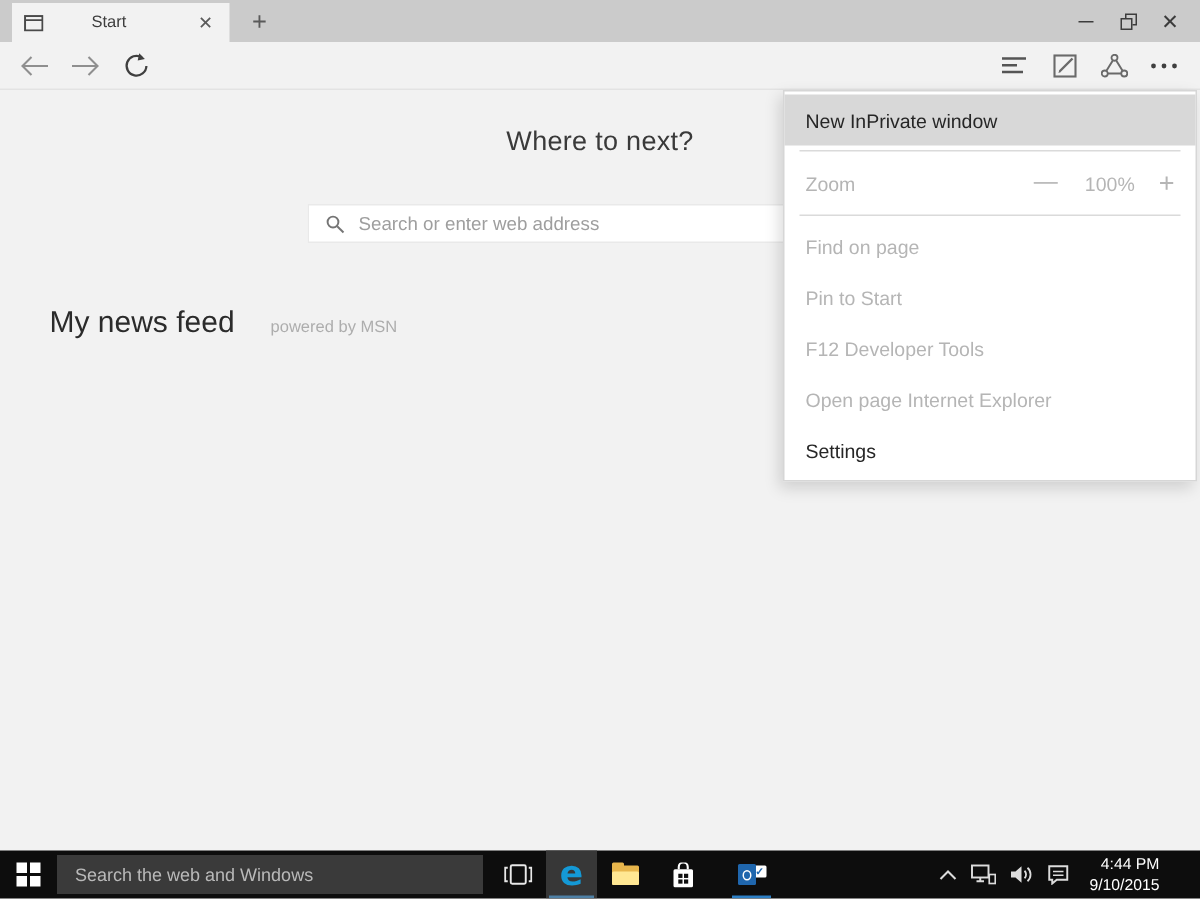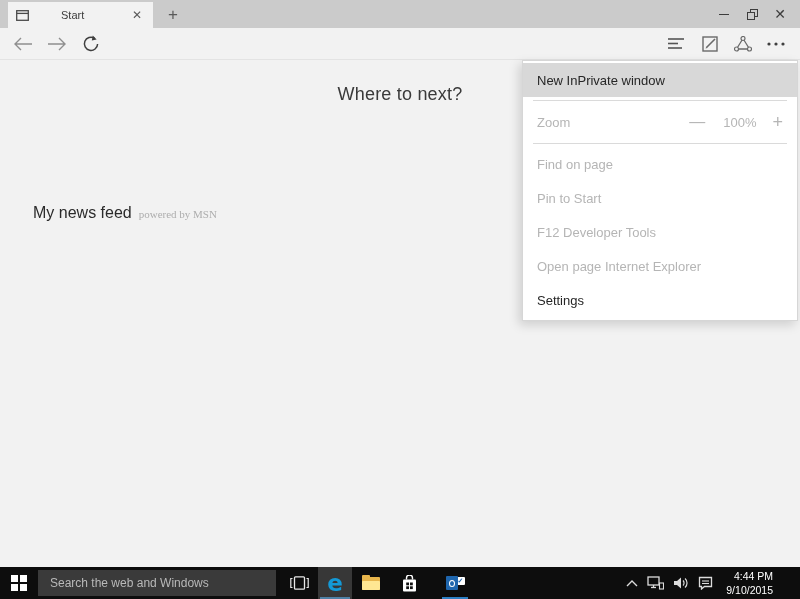--- a/index.html
+++ b/index.html
@@ -32,22 +32,22 @@
 
   
   .page-heading { position:absolute; top:84px; left:0; width:100%; text-align:center;
                   font-size:18px; font-weight:300; color:#3a3a3a; letter-spacing:.2px; }
   .searchbox { position:absolute; left:205px; top:136px; width:390px; height:26px; background:#fff;
                border:1px solid #e9e9e9; display:flex; align-items:center; padding-left:11px; }
   .searchbox input { border:none; outline:none; flex:1; font-size:12.5px; color:#333;
                      margin-left:9px; background:transparent; font-family:"Liberation Sans", sans-serif;}
   .searchbox input::placeholder { color:#9e9e9e; }
   .newsfeed { position:absolute; left:33px; top:204px; display:flex; align-items:baseline; }
-  .news-title { font-size:16px; color:#2b2b2b;text-align:center; }
-  .news-sub { font-size:11px; color:#adadad; margin-left:7px;font-family:Liberation Serif, serif; }
+  .news-title { font-size:20px; color:#2b2b2b;text-align:center; }
+  .news-sub { font-size:11px; color:#adadad; margin-left:24px; }
 
   
   .menu { position:absolute; top:60px; right:2px; width:276px; background:#fff;
           border:1px solid #d6d6d6; box-shadow:-3px 4px 10px rgba(0,0,0,.15); padding:2px 0 3px;
           z-index:20; }
   .menu-item { height:34px; display:flex; align-items:center; padding:0 14px; font-size:13px; color:#262626; }
   .menu-item.selected { background:#d8d8d8; }
   .menu-item.disabled { color:#b5b5b5; }
   .menu-sep { height:1px; background:#dadada; margin:3px 10px; }
   .zoom-row { height:36px; }
@@ -55,21 +55,21 @@
   .zoom-minus { font-size:16px; color:#b5b5b5; margin-right:18px; font-weight:300; }
   .zoom-value { font-size:13px; color:#b5b5b5; margin-right:16px; }
   .zoom-plus { font-size:18px; color:#b5b5b5; font-weight:300; }
 
   
   .taskbar { position:absolute; bottom:0; left:0; right:0; height:32px; background:#0d0d0d;
              display:flex; align-items:center; }
   .tb-start { width:38px; height:32px; display:flex; align-items:center; justify-content:center; }
   .win-logo { display:grid; grid-template-columns:7px 7px; grid-template-rows:7px 7px; gap:1.5px; }
   .win-logo div { background:#fff; }
-  .tb-search { width:238px; height:26px; background:#3a3a3a; display:flex; align-items:center;
+  .tb-search { width:284px; height:26px; background:#3a3a3a; display:flex; align-items:center;
                padding-left:12px; font-size:12px; color:#b9b9b9; }
   .tb-cell { width:30px; height:32px; display:flex; align-items:center; justify-content:center;
              position:relative; margin-left:4px; }
   .tb-cell.active { background:#373737; width:34px; }
   .underline { position:absolute; bottom:0; left:2px; right:2px; height:2px; background:#4e80a5; }
   .underline.bright { background:#2d7fc4; }
   .edge-e { font-size:23px; font-weight:bold; color:#1499d6; line-height:1; font-family:"DejaVu Sans", sans-serif; }
   .folder-icon { position:relative; width:18px; height:13px; }
   .folder-back { position:absolute; inset:0; background:#e8b64c; border-radius:1px; }
   .folder-tab { position:absolute; left:0; top:-2px; width:8px; height:4px; background:#e8b64c; border-radius:1px 1px 0 0; }
@@ -162,20 +162,27 @@
           <circle cx="2" cy="2" r="1.6" fill="#3f3f3f"></circle>
           <circle cx="9" cy="2" r="1.6" fill="#3f3f3f"></circle>
           <circle cx="16" cy="2" r="1.6" fill="#3f3f3f"></circle>
         </svg>
       </div>
     </div>
   </div>
 
   <div class="page-heading">Where to next?</div>
 
+  <div class="searchbox">
+    <svg width="13" height="13" viewBox="0 0 13 13">
+      <circle cx="5" cy="5" r="3.6" fill="none" stroke="#757575" stroke-width="1.3"></circle>
+      <line x1="7.8" y1="7.8" x2="12" y2="12" stroke="#757575" stroke-width="1.3"></line>
+    </svg>
+    <input type="text" placeholder="Search or enter web address" style="">
+  </div>
 
   <div class="newsfeed">
     <span class="news-title">My news feed</span>
     <span class="news-sub">powered by MSN</span>
   </div>
 
   <div class="menu" id="more-menu">
       <div class="menu-item selected">
         <span>New InPrivate window</span>
       </div>

